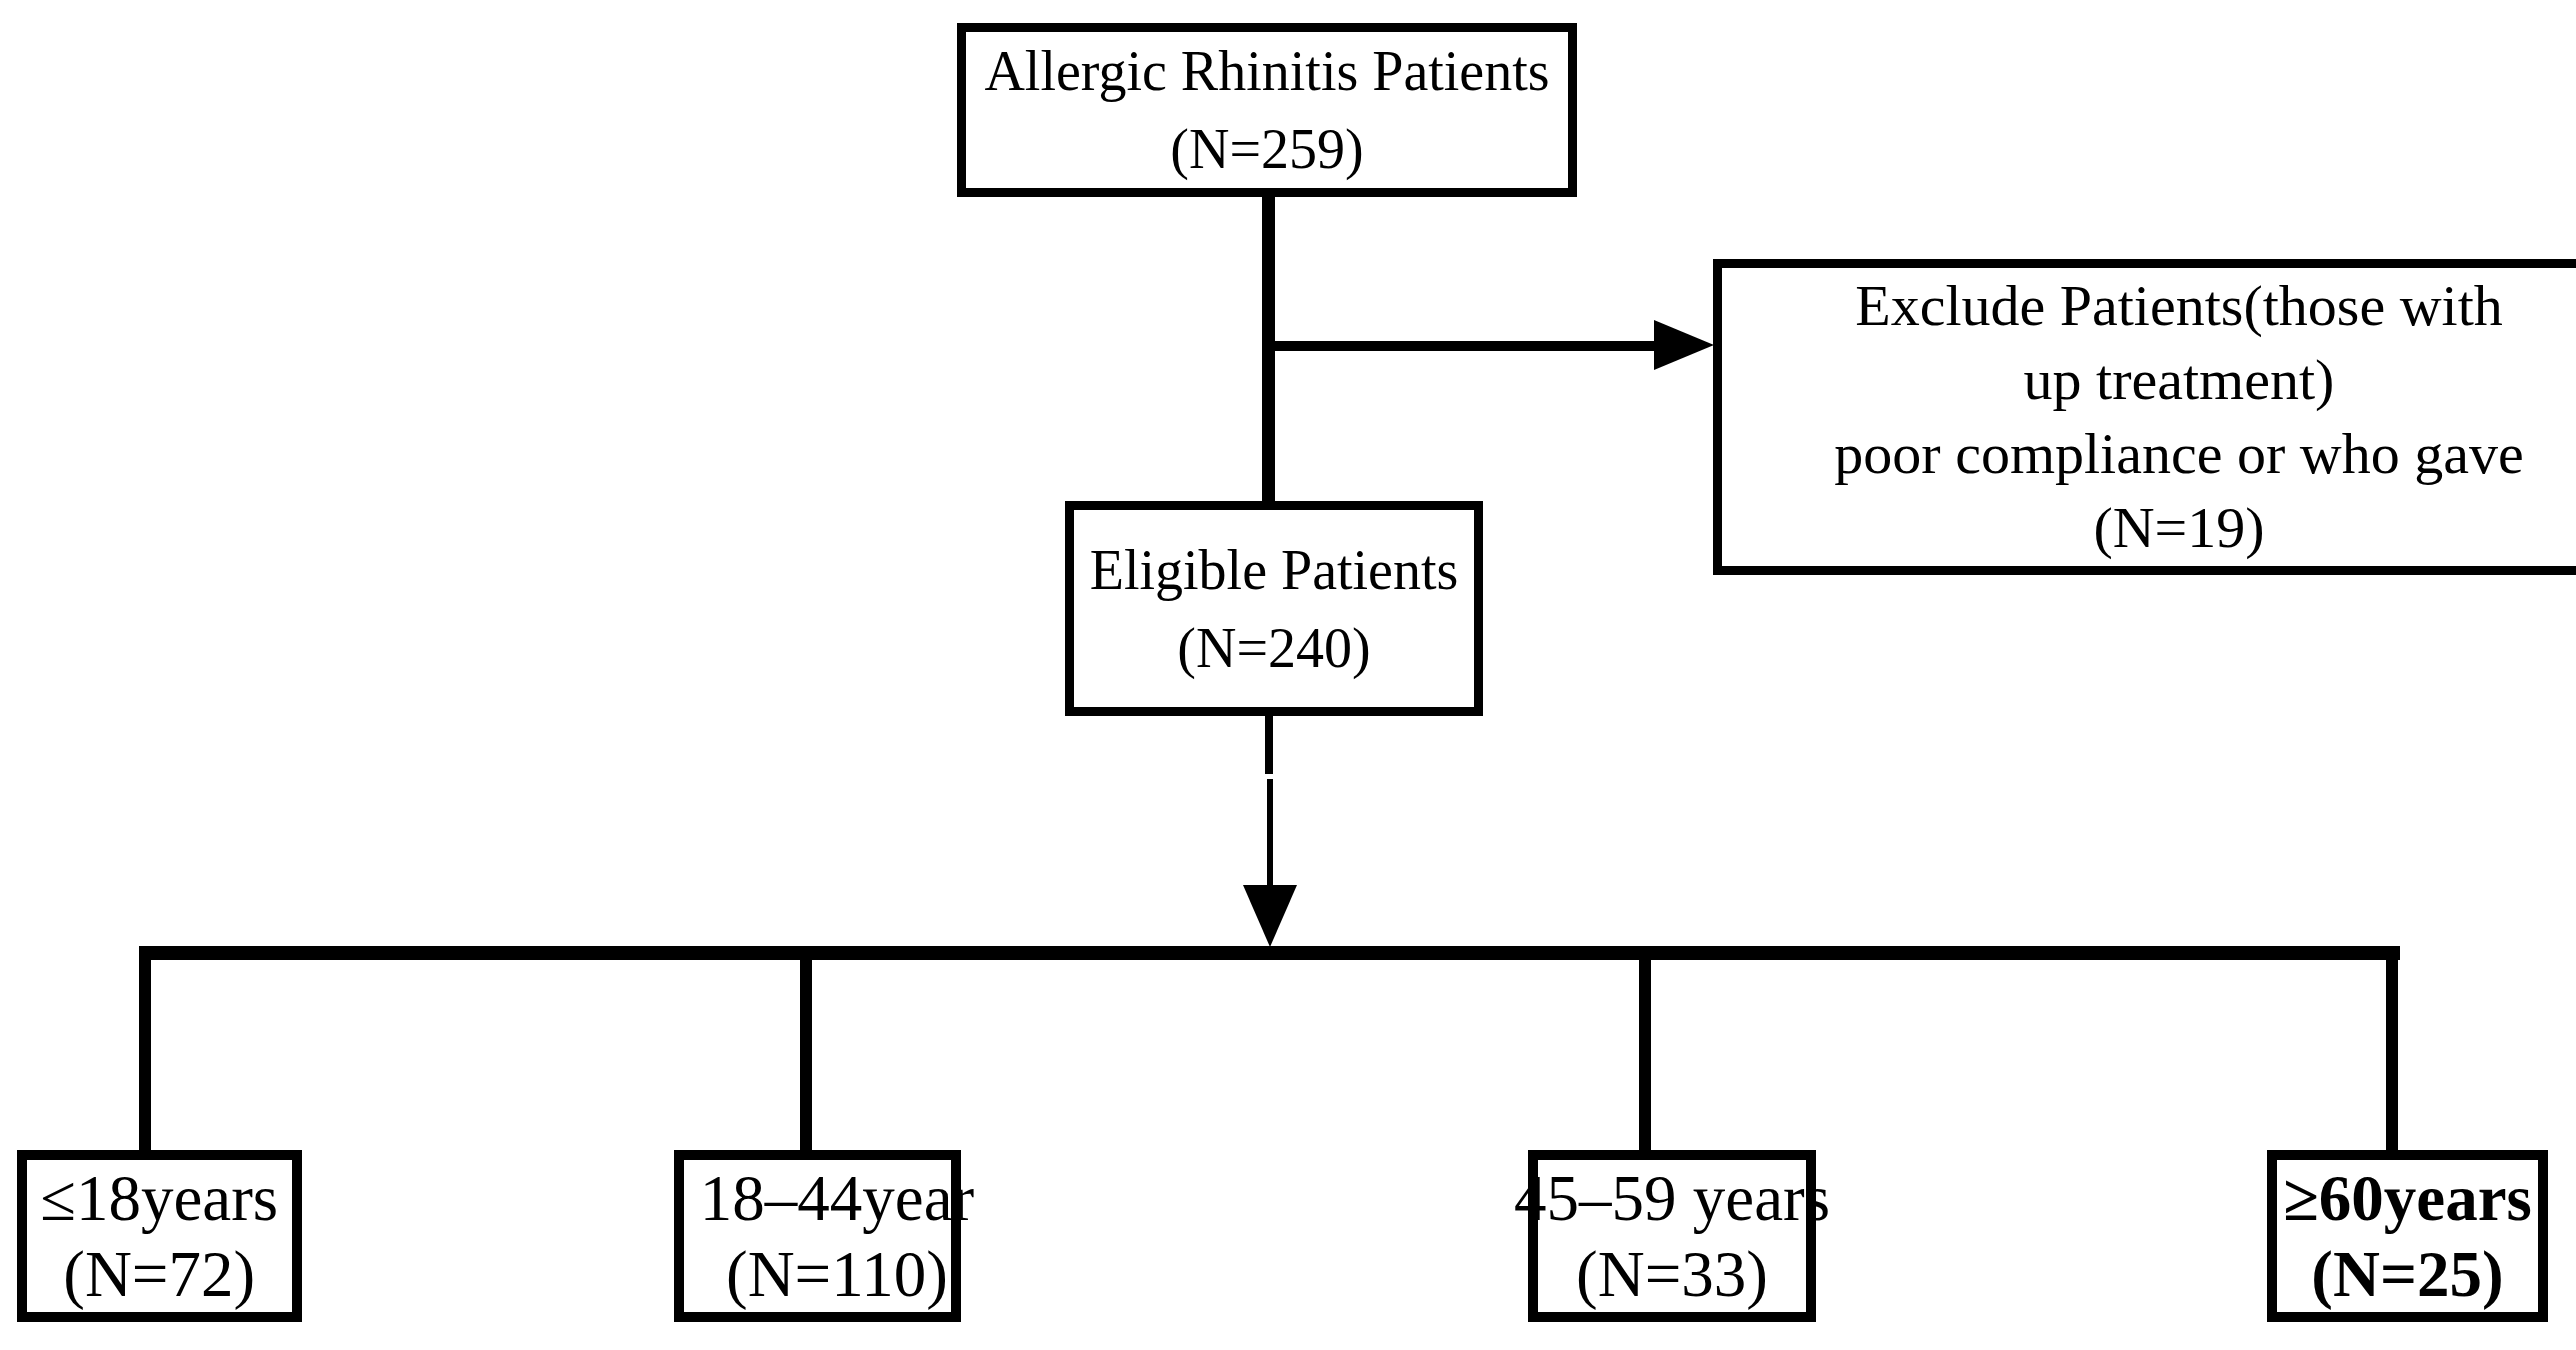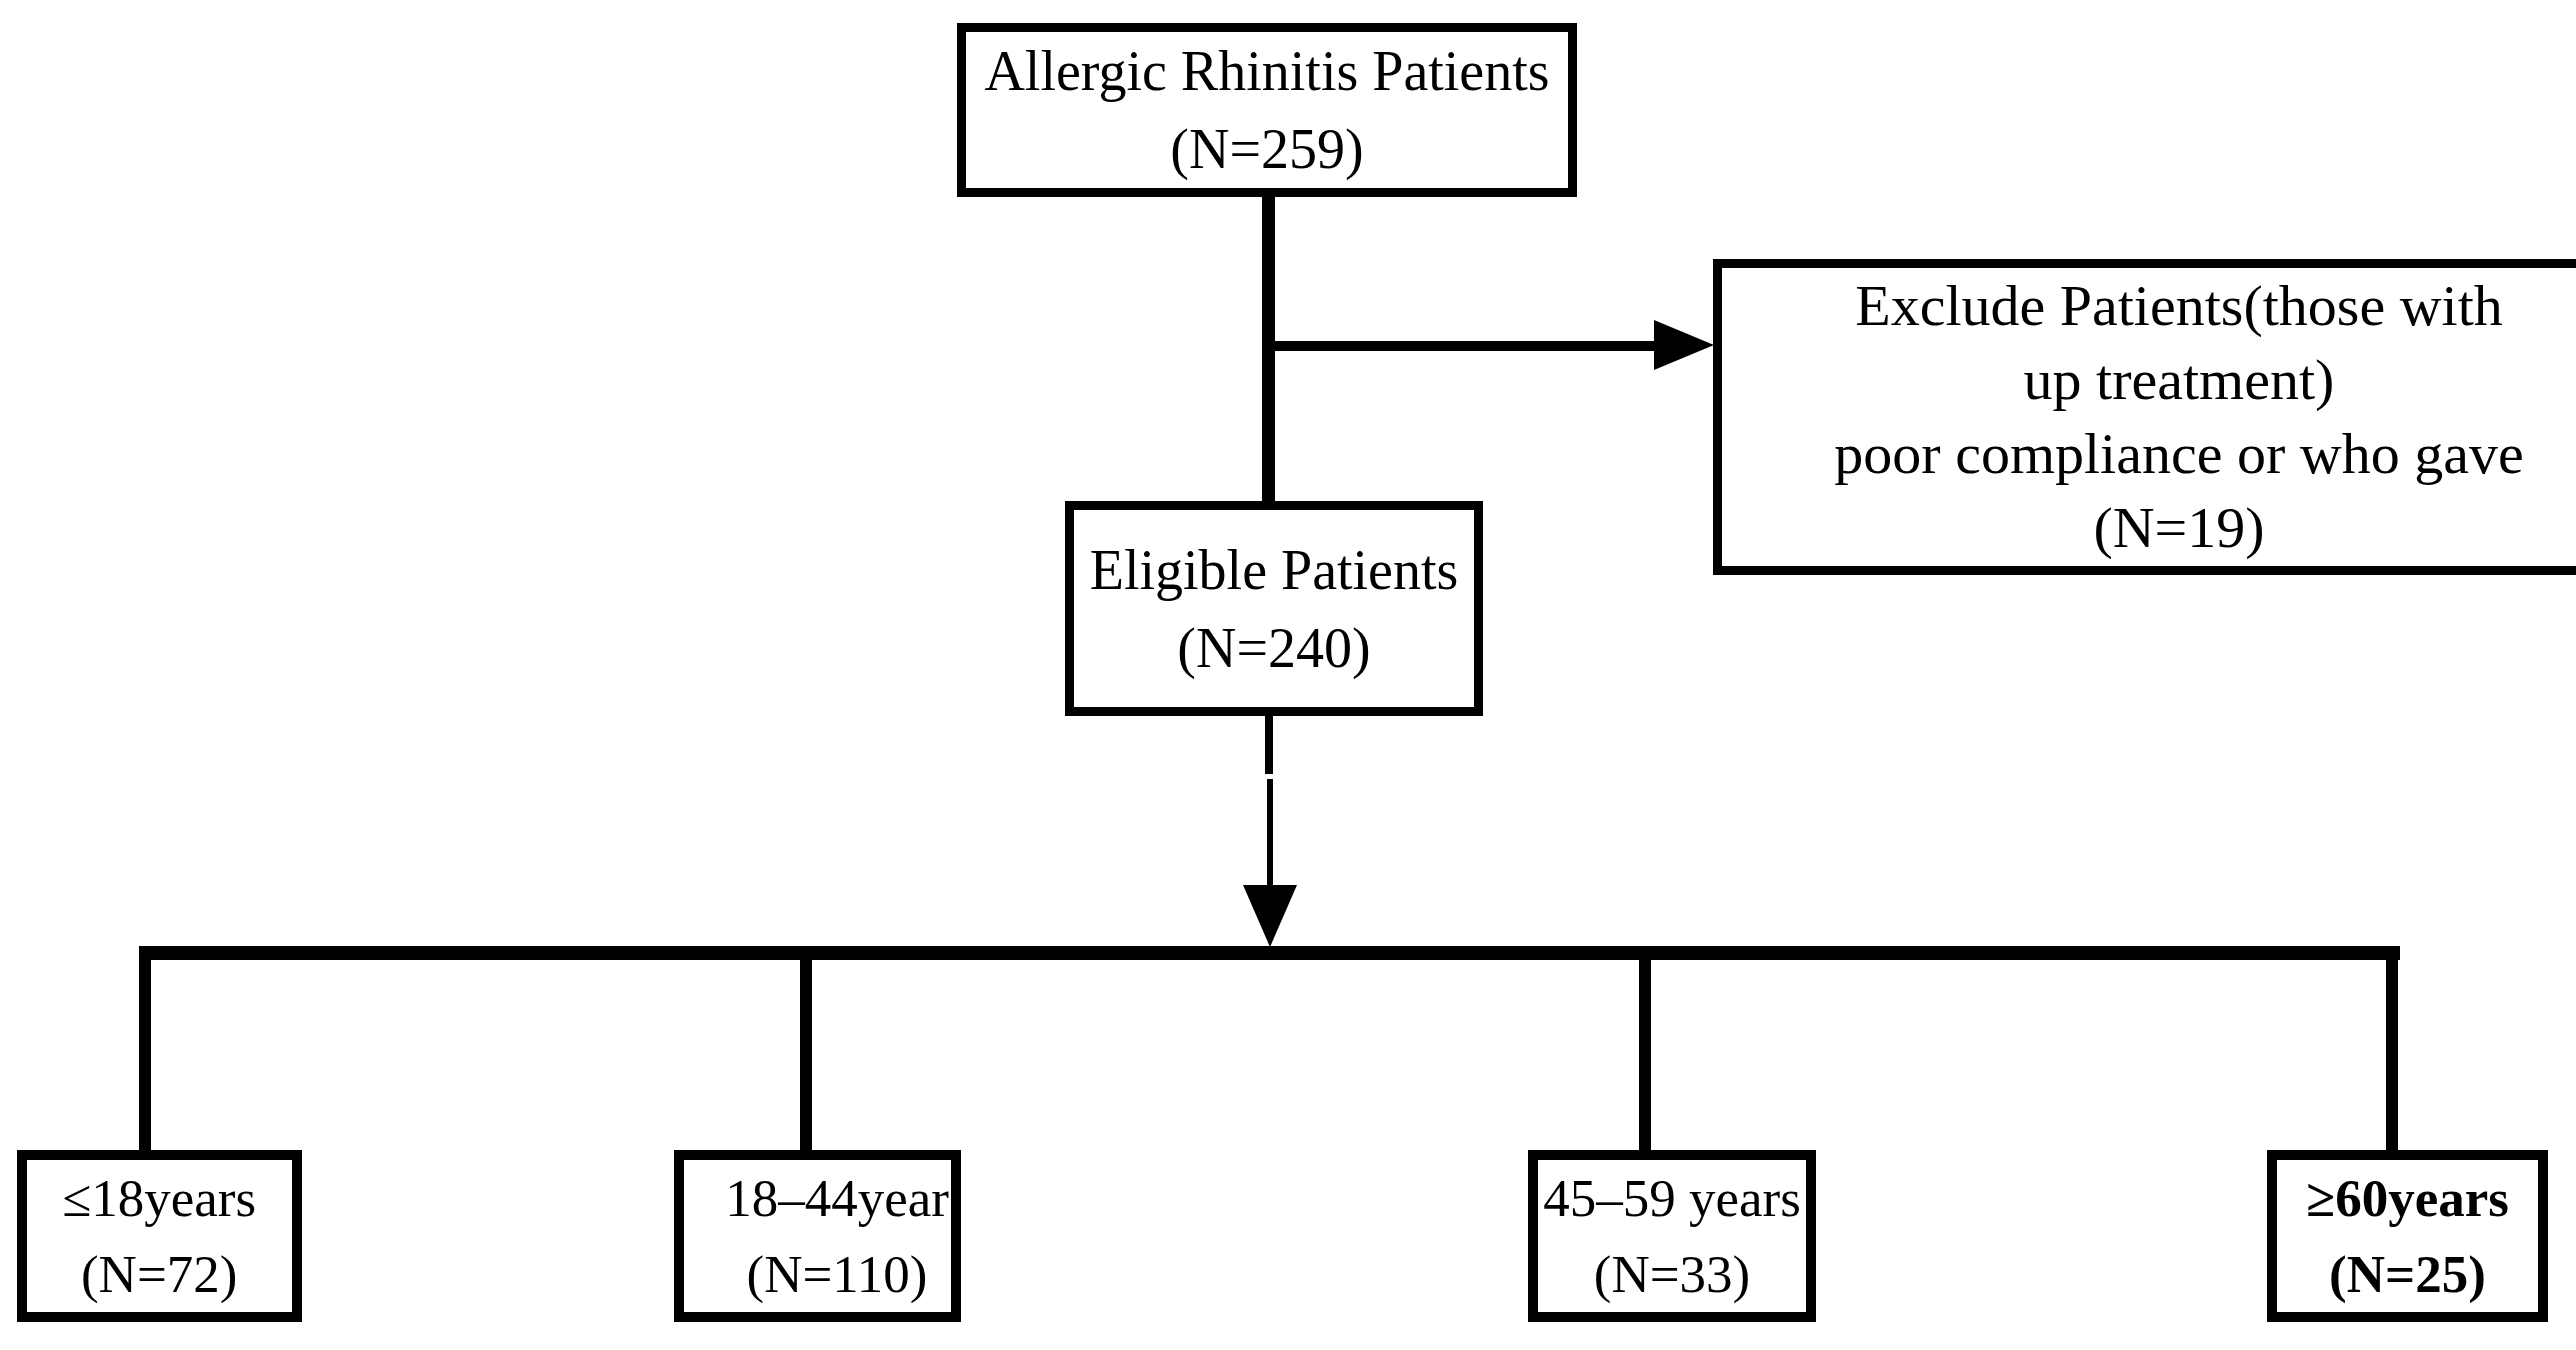--- a/index.html
+++ b/index.html
@@ -24,21 +24,21 @@
   }
   .box .tline { white-space: nowrap; }
   .conn { position: absolute; background: #000000; }
   .arrowhead { position: absolute; width: 0; height: 0; }
 
   
   #b-source   { left: 957px; top: 23px;   width: 620px; height: 174px; font-size: 56px; line-height: 78px; }
   #b-excluded { left: 1713px; top: 231px;  width: 932px; height: 316px; font-size: 58px; line-height: 74px; margin-top: 28px; }
   #b-eligible { left: 1065px; top: 501px;  width: 418px; height: 215px; font-size: 56px; line-height: 78px; }
   #b-age1, #b-age2, #b-age3, #b-age4 {
-    border-width: 10.2px; font-size: 53px; line-height: 76px;
+    border-width: 10.2px; font-size: 65px; line-height: 76px;
     top: 1150px; height: 172px;
   }
   #b-age1 { left: 16.7px;   width: 285px; }
   #b-age2 { left: 674px;  width: 287px; padding-left: 39px; }
   #b-age3 { left: 1528px; width: 288px; }
   #b-age4 { left: 2267px; width: 281px; font-weight: bold; }
 
   
   #l-src-elig   { left: 1262px; top: 196px;  width: 13px;   height: 306px; }
   #l-branch     { left: 1269px; top: 341px;  width: 387px;  height: 10.2px;  }

